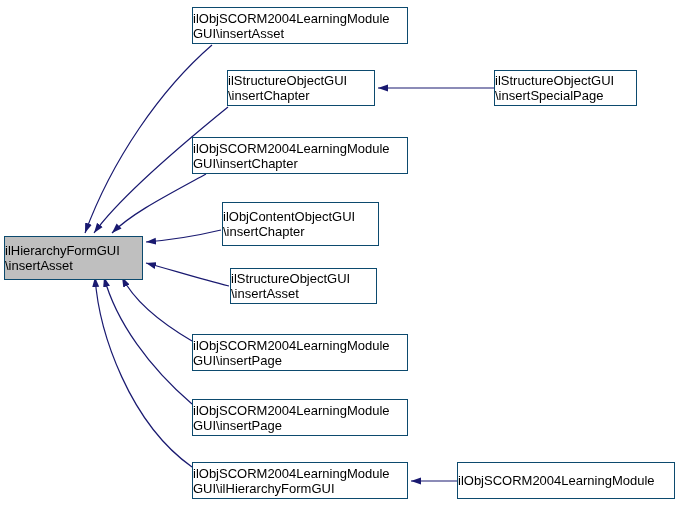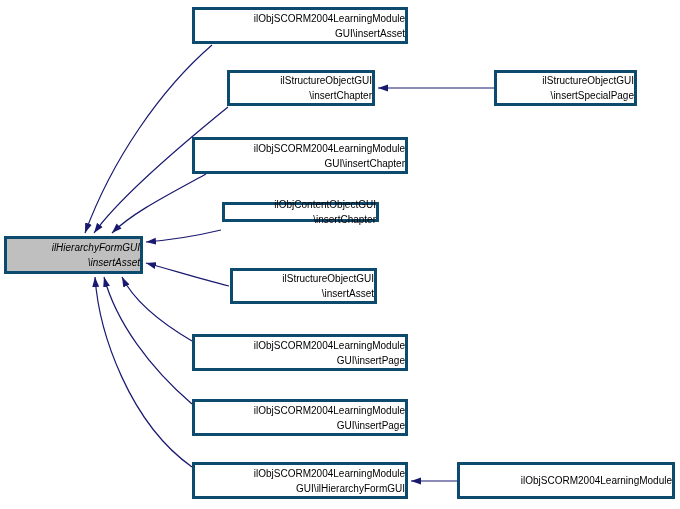--- a/index.html
+++ b/index.html
@@ -23,26 +23,26 @@
     height: 509px;
   }
   .edges path.edge {
     fill: none;
     stroke: #191970;
     stroke-width: 1.2;
   }
   .node {
     position: absolute;
     box-sizing: border-box;
-    border: 3px solid #0c4a6e;
+    border: 1px solid #0c4a6e;
     background: #ffffff;
     color: #000000;
-    font-size: 10px;
+    font-size: 13px;
     line-height: 15px;
-    text-align: right;
+    text-align: left;
     display: flex;
     flex-direction: column;
     justify-content: center;
     cursor: pointer;
     white-space: nowrap;
   }
   .node span { display: block; }
   .node.main {
     background: #bfbfbf;
     cursor: default;
@@ -64,21 +64,21 @@
     <path class="edge" d="M206,174 C162,198 131,214 112,233" marker-end="url(#arrow)"></path>
     <path class="edge" d="M221,230 C196,236 170,240 146,242" marker-end="url(#arrow)"></path>
     <path class="edge" d="M229,286 C200,279 172,270 146,263" marker-end="url(#arrow)"></path>
     <path class="edge" d="M192,341 C158,321 134,301 122,277" marker-end="url(#arrow)"></path>
     <path class="edge" d="M192,404 C150,368 116,322 104,277" marker-end="url(#arrow)"></path>
     <path class="edge" d="M192,467 C130,423 99,334 95,277" marker-end="url(#arrow)"></path>
     <path class="edge" d="M494,88 L378,88" marker-end="url(#arrow)"></path>
     <path class="edge" d="M457,481 L411,481" marker-end="url(#arrow)"></path>
   </svg>
 
-  <div class="node main" style="left:4px; top:236px; width:139px; height:38px;font-style:italic;">
+  <div class="node main" style="left:4px; top:236px; width:139px; height:44px;">
     <span>ilHierarchyFormGUI</span>
     <span>\insertAsset</span>
   </div>
 
   <div class="node" style="left:192px; top:7px; width:216px; height:37px;">
     <span>ilObjSCORM2004LearningModule</span>
     <span>GUI\insertAsset</span>
   </div>
 
   <div class="node" style="left:227px; top:70px; width:148px; height:36px;">
@@ -89,21 +89,21 @@
   <div class="node" style="left:494px; top:70px; width:143px; height:36px;">
     <span>ilStructureObjectGUI</span>
     <span>\insertSpecialPage</span>
   </div>
 
   <div class="node" style="left:192px; top:137px; width:216px; height:37px;">
     <span>ilObjSCORM2004LearningModule</span>
     <span>GUI\insertChapter</span>
   </div>
 
-  <div class="node" style="left:222px; top:202px; width:157px; height:20px;padding-left:20px;">
+  <div class="node" style="left:222px; top:202px; width:157px; height:44px;">
     <span>ilObjContentObjectGUI</span>
     <span>\insertChapter</span>
   </div>
 
   <div class="node" style="left:230px; top:268px; width:147px; height:36px;">
     <span>ilStructureObjectGUI</span>
     <span>\insertAsset</span>
   </div>
 
   <div class="node" style="left:192px; top:334px; width:216px; height:37px;">

